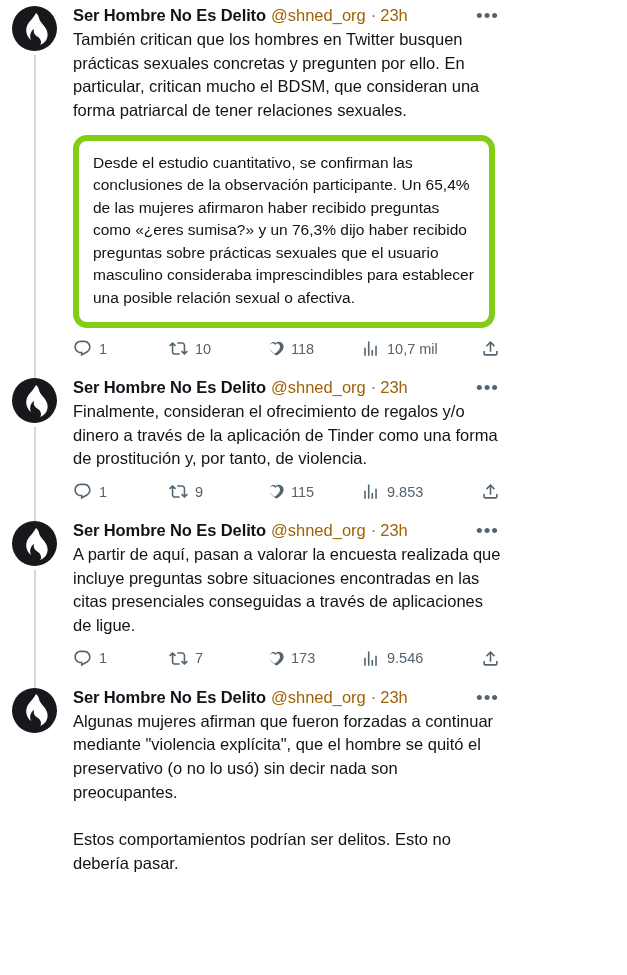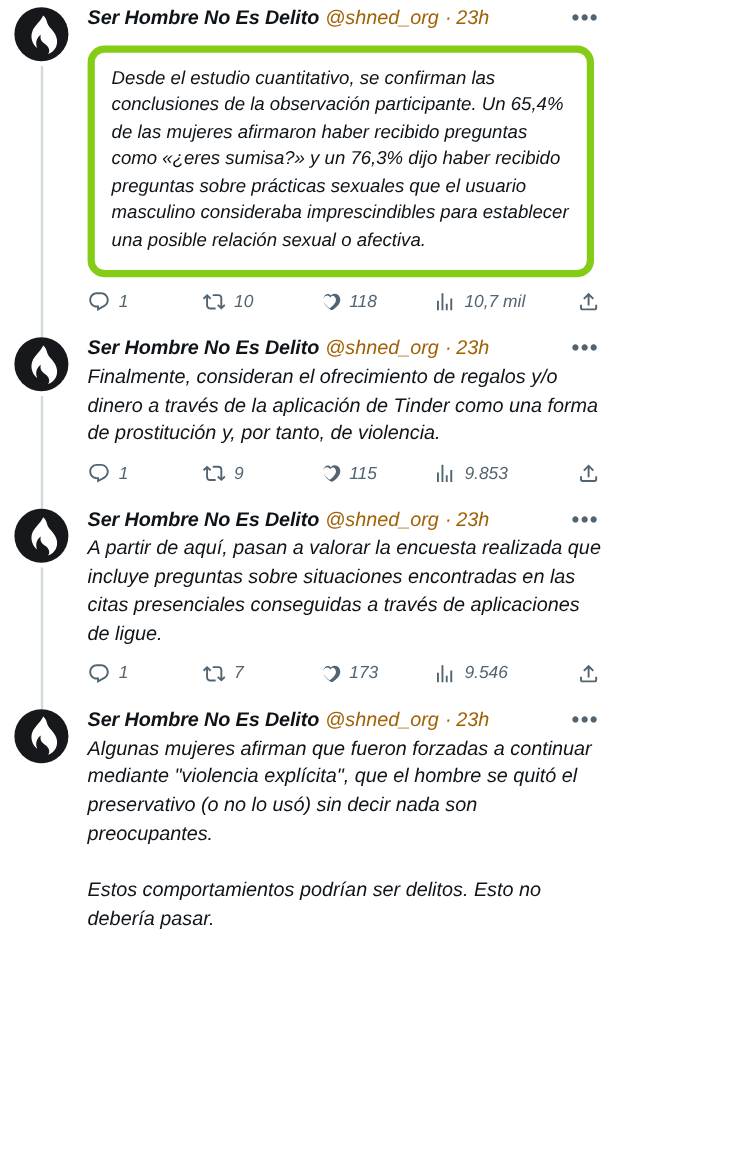--- a/index.html
+++ b/index.html
@@ -9,21 +9,20 @@
     background: #ffffff;
     font-family: "Liberation Sans", sans-serif;
     color: #0f1419;
   }
   #app {
     width: 515px;
     min-height: 975px;
     background: #ffffff;
     position: relative;
     overflow: hidden;
-    font-style: italic;
   }
   .tweet {
     position: relative;
     display: flex;
     padding: 10px 12px 0 12px;
   }
   .tweet.first { padding-top: 6px; }
   .avatar-col {
     width: 52px;
     flex: 0 0 52px;
@@ -143,20 +142,21 @@
       <div class="thread-line"></div>
     </div>
     <div class="content">
       <div class="head">
         <span class="name">Ser Hombre No Es Delito</span>
         <span class="handle">@shned_org</span>
         <span class="dot">·</span>
         <span class="time">23h</span>
         <span class="more">•••</span>
       </div>
+      <div class="body">También critican que los hombres en Twitter busquen prácticas sexuales concretas y pregunten por ello. En particular, critican mucho el BDSM, que consideran una forma patriarcal de tener relaciones sexuales.</div>
       <div class="quote">Desde el estudio cuantitativo, se confirman las conclusiones de la observación participante. Un 65,4% de las mujeres afirmaron haber recibido preguntas como «¿eres sumisa?» y un 76,3% dijo haber recibido preguntas sobre prácticas sexuales que el usuario masculino consideraba imprescindibles para establecer una posible relación sexual o afectiva.</div>
       <div class="actions">
         <div class="action">
           <svg width="19" height="19" viewBox="0 0 24 24">
               <path fill="#536471" d="M1.751 10c0-4.42 3.584-8 8.005-8h4.366c4.49 0 8.129 3.64 8.129 8.13 0 2.96-1.607 5.68-4.196 7.11l-8.054 4.46v-3.69h-.067c-4.49.1-8.183-3.51-8.183-8.01zm8.005-6c-3.317 0-6.005 2.69-6.005 6 0 3.37 2.77 6.08 6.138 6.01l.351-.01h1.761v2.3l5.087-2.81c1.951-1.08 3.163-3.13 3.163-5.36 0-3.39-2.744-6.13-6.129-6.13H9.756z"></path>
             </svg>
           <span class="act-count">1</span>
         </div>
         <div class="action">
           <svg width="19" height="19" viewBox="0 0 24 24">

